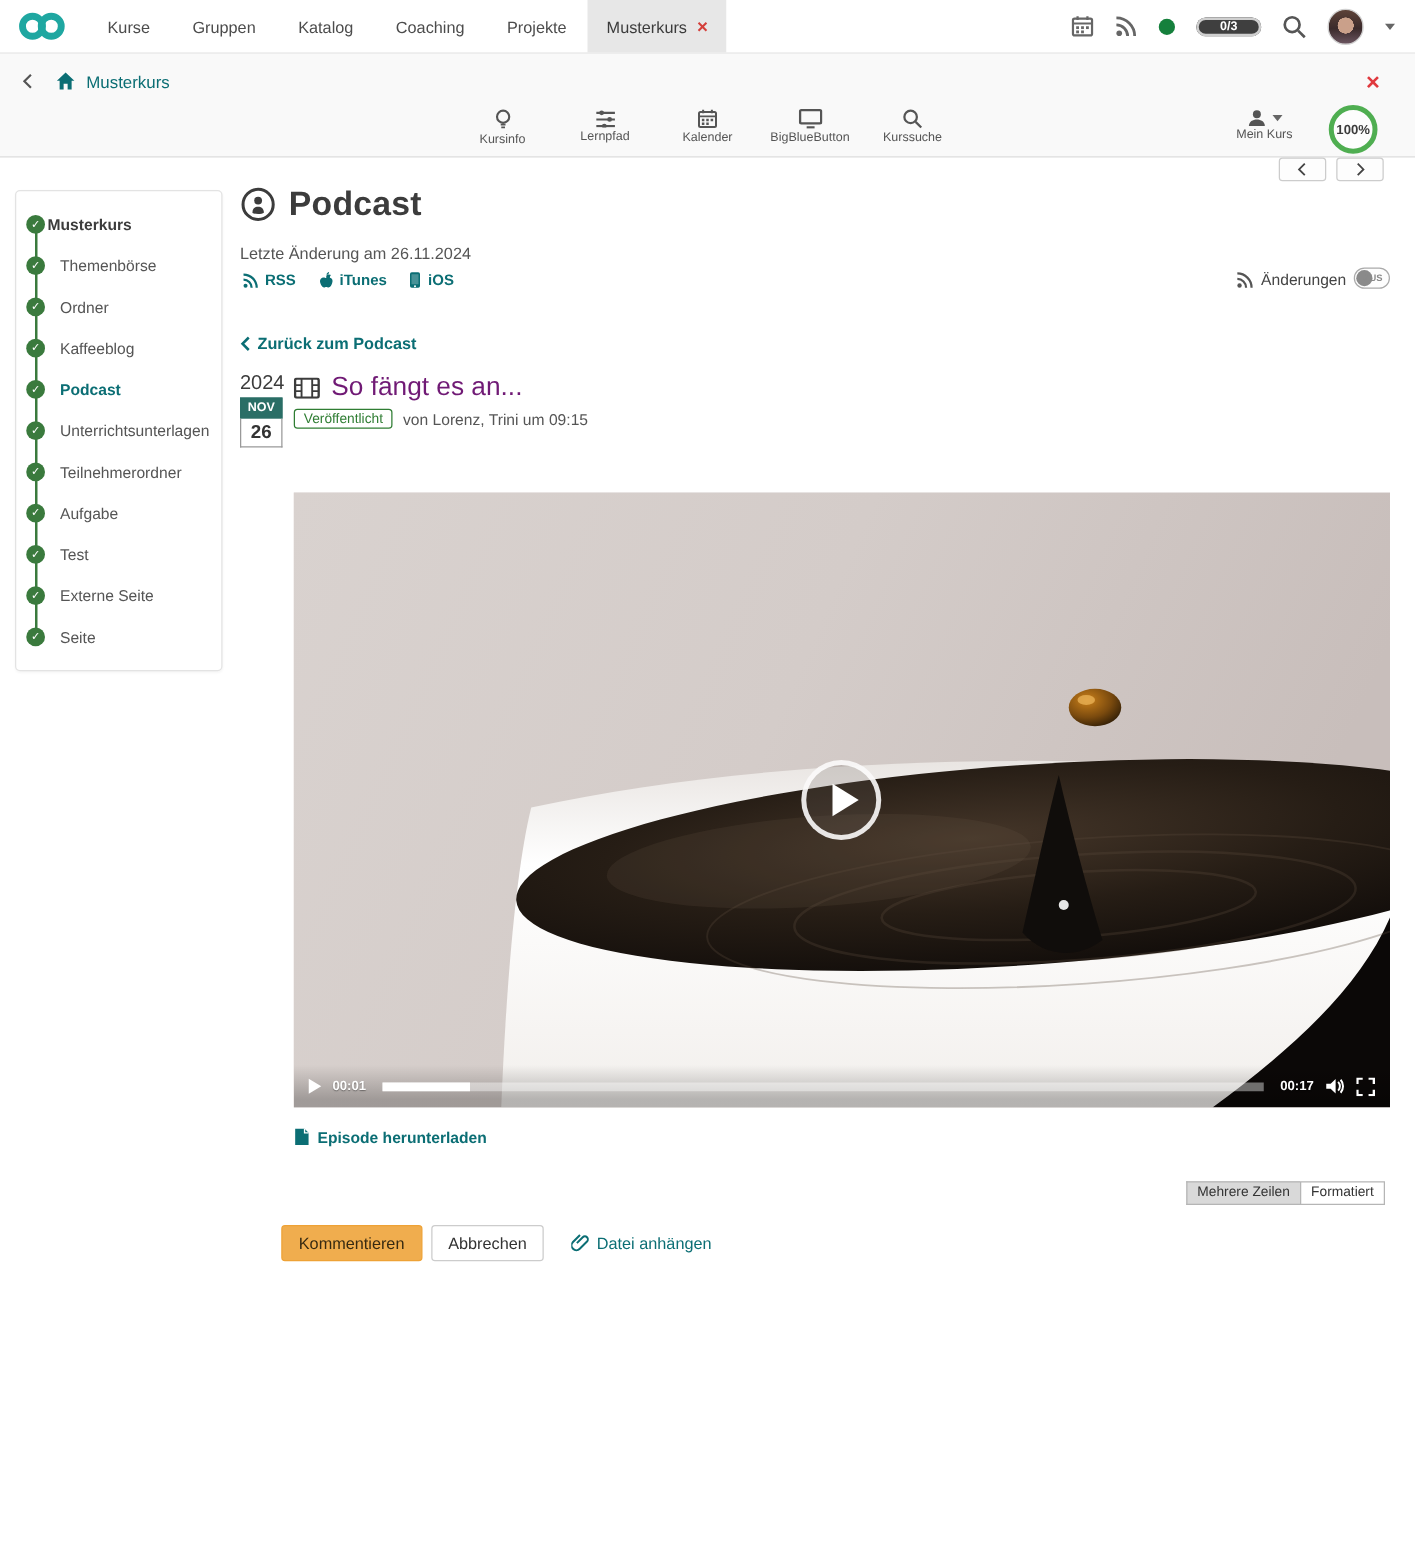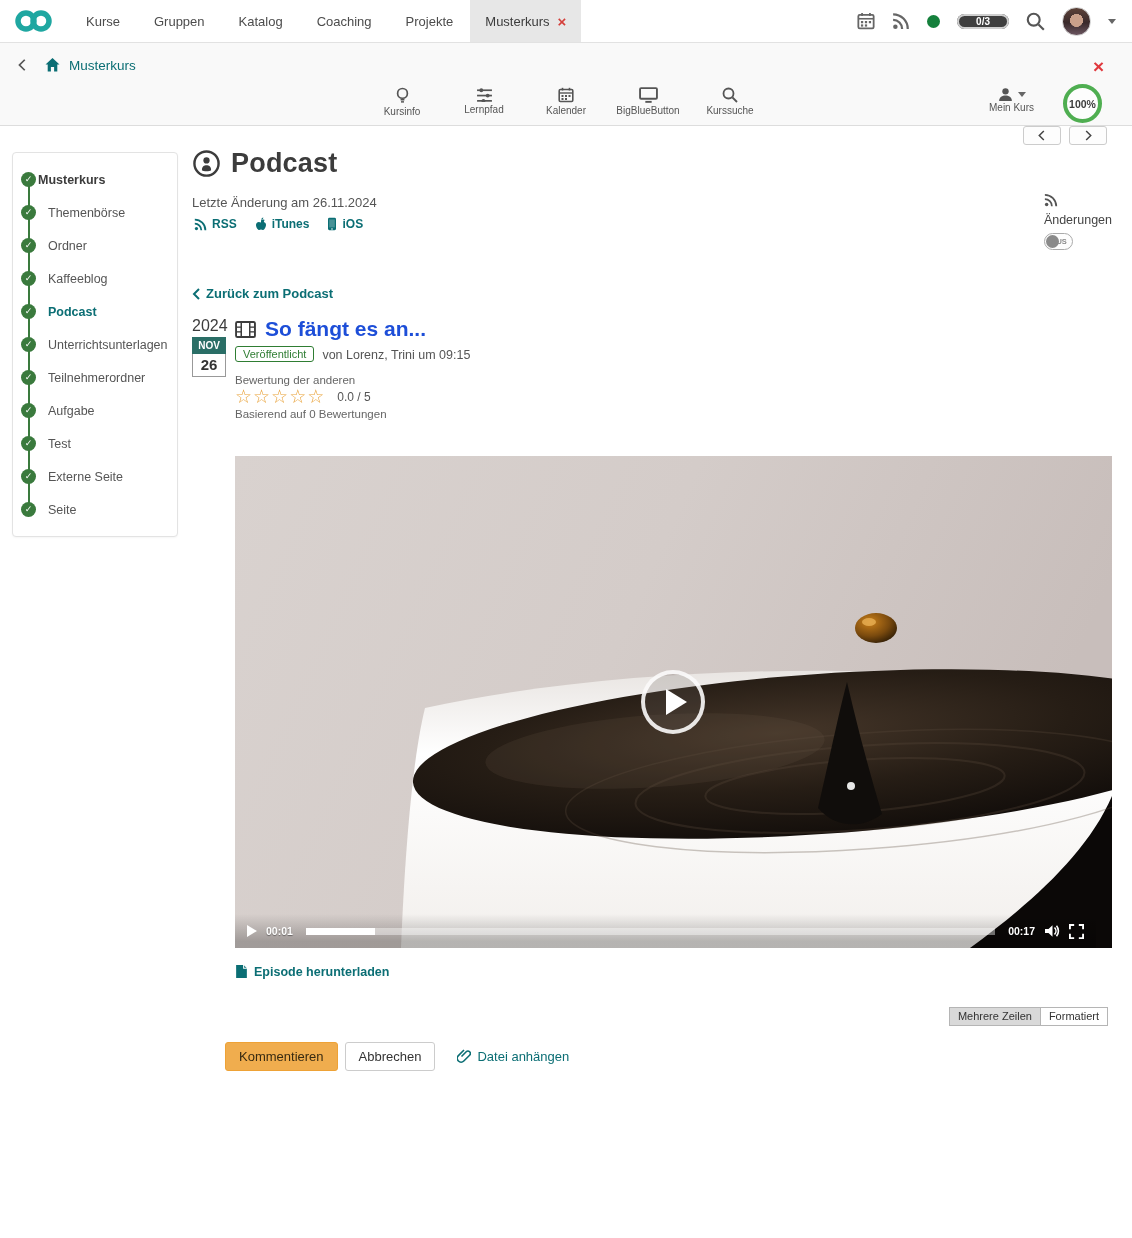--- a/index.html
+++ b/index.html
@@ -52,51 +52,51 @@
   .side-item.active .side-label { font-weight:bold; color:#0b6e74; }
 
   
   .main { position:absolute; left:192px; top:148px; width:920px; }
   .h1row { display:flex; align-items:center; gap:10px; }
   .h1row h1 { font-size:27px; font-weight:bold; color:#3c3c3c; letter-spacing:.2px; }
   .metarow { display:flex; justify-content:space-between; margin-top:16px; }
   .last-change { font-size:13px; color:#555; }
   .feed-links { display:flex; gap:18px; margin-top:7px; margin-left:2px; }
   .feed-link { display:flex; align-items:center; gap:5px; color:#0b6e74; font-size:12px; font-weight:bold; cursor:pointer; }
-  .changes { display:flex; align-items:flex-start; gap:6px; margin-top:-2px;flex-direction:column; }
+  .changes { display:flex; align-items:flex-end; gap:6px; margin-top:-2px; }
   .changes-label { font-size:12.5px; color:#444; }
   .toggle { width:29px; height:17px; border:1px solid #aaa; border-radius:9px; background:#fdfdfd; position:relative; cursor:pointer; }
   .toggle-knob { position:absolute; left:1px; top:1px; width:13px; height:13px; border-radius:50%; background:#8a8a8a; }
   .toggle-text { position:absolute; right:5px; top:3px; font-size:7.5px; font-weight:bold; color:#8a8a8a; }
   .backrow { margin-top:36px; display:flex; align-items:center; gap:5px; color:#0b6e74; font-size:13px; cursor:pointer; }
 
   
   .episode { display:flex; margin-top:16px; }
   .datecol { width:34px; text-align:center; }
   .date-year { font-size:16px; color:#3c3c3c; margin-bottom:2px; }
   .date-month { background:#2a6e66; border:1px solid #2a6e66; color:#fff; font-size:10px; font-weight:bold; height:17px; line-height:15px; }
   .date-day { background:#fff; border:1px solid #999; border-top:none; color:#333; font-size:15px; font-weight:bold; height:23px; line-height:21px; }
   .epinfo { margin-left:9px; }
   .eptitle-row { display:flex; align-items:center; gap:9px; }
-  .eptitle { font-size:21px; font-weight:bold; color:#1d4ed8; }
+  .eptitle { font-size:21px; font-weight:normal; color:#701a75; }
   .epmeta { display:flex; align-items:flex-end; gap:8px; margin-top:5px; }
   .pub-badge { border:1px solid #2f7d33; color:#2f7d33; font-size:11px; padding:1px 7px; border-radius:3px; background:#fff; }
   .byline { font-size:12.5px; color:#555; }
   .rating { margin-top:12px; }
   .rating-label, .rating-basis { font-size:11.5px; color:#666; }
   .stars-row { display:flex; align-items:center; margin:1px 0; }
   .star { font-size:19px; color:#e9a33b; letter-spacing:1px; line-height:1; }
   .rating-value { font-size:12px; color:#555; margin-left:12px; }
 
   
   .video { position:relative; width:877px; height:492px; margin:36px 0 0 43px; background:#d5cecb; overflow:hidden; }
   .video svg.scene { position:absolute; inset:0; }
   .play-overlay { position:absolute; left:406px; top:214px; width:64px; height:64px; border:4px solid rgba(255,255,255,.88); border-radius:50%; background:rgba(110,100,95,.22); display:flex; align-items:center; justify-content:center; cursor:pointer; }
   .play-overlay .tri { width:0; height:0; border-top:13px solid transparent; border-bottom:13px solid transparent; border-left:21px solid #fff; margin-left:6px; }
-  .controls { position:absolute; left:0; right:16px; bottom:0; height:34px; display:flex; align-items:center; padding:0 12px; gap:9px; background:linear-gradient(180deg, rgba(0,0,0,0) 0%, rgba(0,0,0,.25) 80%); }
+  .controls { position:absolute; left:0; right:0; bottom:0; height:34px; display:flex; align-items:center; padding:0 12px; gap:9px; background:linear-gradient(180deg, rgba(0,0,0,0) 0%, rgba(0,0,0,.25) 80%); }
   .ctrl-play { width:0; height:0; border-top:6px solid transparent; border-bottom:6px solid transparent; border-left:10px solid #fff; cursor:pointer; }
   .ctrl-time { font-size:10.5px; font-weight:bold; color:#fff; text-shadow:0 1px 1px rgba(0,0,0,.4); }
   .ctrl-track { flex:1; height:7px; background:rgba(255,255,255,.42); margin:0 4px; cursor:pointer; }
   .ctrl-fill { height:100%; background:#fff; }
   .controls svg { display:block; cursor:pointer; }
 
   
   .download-row { display:flex; align-items:center; gap:6px; margin:16px 0 0 43px; color:#0b6e74; font-size:12.5px; cursor:pointer; }
   .comments-h { margin-top:42px; font-size:19px; font-weight:bold; color:#3c3c3c; padding-bottom:14px; border-bottom:1px solid #e6e6e6; }
 
@@ -378,28 +378,20 @@
           <line x1="1" y1="6.5" x2="6.5" y2="6.5" stroke="#3c3c3c" stroke-width="1.4"></line>
           <line x1="1" y1="11.5" x2="6.5" y2="11.5" stroke="#3c3c3c" stroke-width="1.4"></line>
           <line x1="15.5" y1="6.5" x2="21" y2="6.5" stroke="#3c3c3c" stroke-width="1.4"></line>
           <line x1="15.5" y1="11.5" x2="21" y2="11.5" stroke="#3c3c3c" stroke-width="1.4"></line>
         </svg>
         <span class="eptitle">So fängt es an...</span>
       </div>
       <div class="epmeta">
         <span class="pub-badge">Veröffentlicht</span>
         <span class="byline">von Lorenz, Trini um 09:15</span>
-      </div>
-      <div class="rating">
-        <div class="rating-label">Bewertung der anderen</div>
-        <div class="stars-row">
-          <span id="stars"><span class="star">☆</span><span class="star">☆</span><span class="star">☆</span><span class="star">☆</span><span class="star">☆</span></span>
-          <span class="rating-value">0.0 / 5</span>
-        </div>
-        <div class="rating-basis">Basierend auf 0 Bewertungen</div>
       </div>
     </div>
   </div>
 
   <div class="video">
     <svg class="scene" width="877" height="492" viewBox="0 0 877 492" preserveAspectRatio="none">
       <defs>
         <linearGradient id="bgG" x1="0" y1="0" x2="1" y2="0.25">
           <stop offset="0" stop-color="#d9d2cf"></stop>
             <stop offset="0.5" stop-color="#d4ccc9"></stop>

